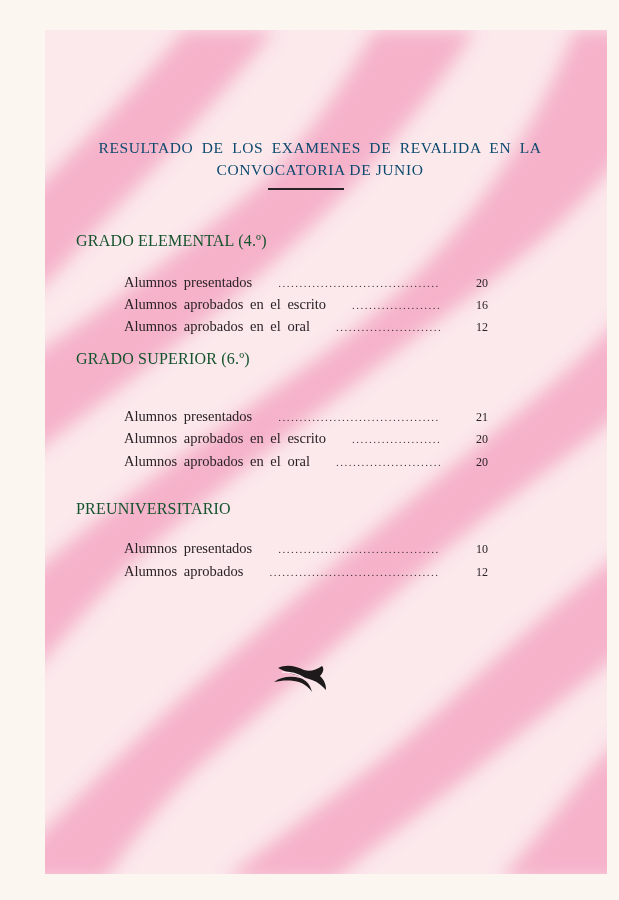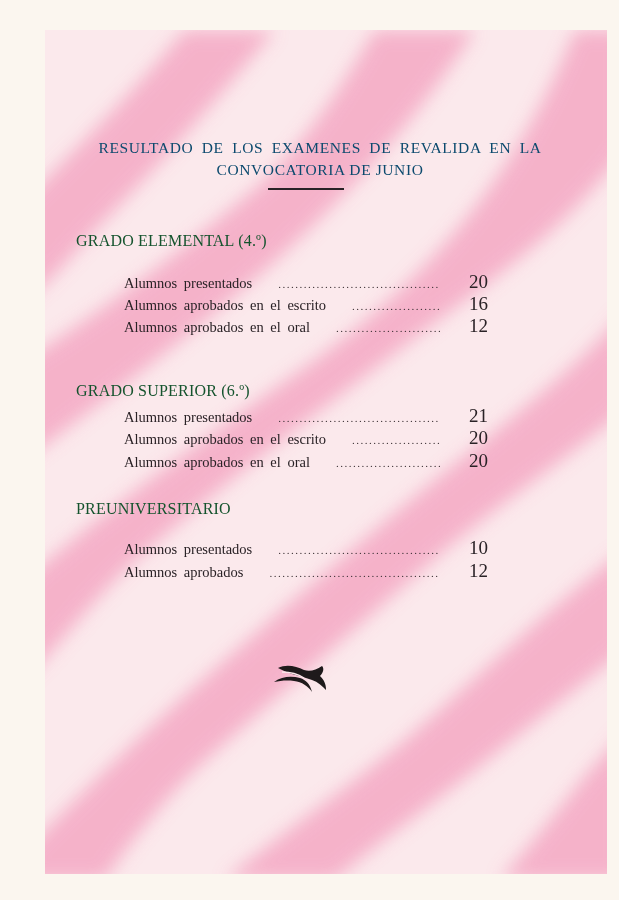--- a/index.html
+++ b/index.html
@@ -36,21 +36,21 @@
     .row {
       position: absolute; left: 124px; width: 364px; height: 20px;
       font-size: 14.5px; line-height: 20px; color: #2a2226;
       display: flex; align-items: baseline; gap: 20px;
     }
     .row .label { white-space: nowrap; word-spacing: 3px; }
     .row .dots {
       flex: 1; overflow: hidden; white-space: nowrap; margin: 0 6px;
       letter-spacing: 1.5px; font-size: 11px; color: #3a3034;
     }
-    .row .value { width: 22px; text-align: right; font-size: 19px; }
+    .row .value { width: 22px; text-align: right; font-size: 12px; }
     .ornament { position: absolute; left: 272px; top: 660px; }
   </style>
 </head>
 <body>
 
 <div class="panel">
   <svg class="stripes" width="562" height="844" viewBox="0 0 562 844">
     <defs>
       <filter id="soft" x="-10%" y="-10%" width="120%" height="120%">
         <feGaussianBlur stdDeviation="9"></feGaussianBlur>
@@ -90,21 +90,21 @@
     <span class="label">Alumnos  aprobados  en  el  escrito</span>
     <span class="dots">................................................................................</span>
     <span class="value">16</span>
   </div>
   <div class="row" style="top:316px;">
     <span class="label">Alumnos  aprobados  en  el  oral</span>
     <span class="dots">................................................................................</span>
     <span class="value">12</span>
   </div>
 
-  <div class="section-head" style="top:382px;text-align:center;">GRADO SUPERIOR (6.º)</div>
+  <div class="section-head" style="top:350px;text-align:center;">GRADO SUPERIOR (6.º)</div>
   <div class="row" style="top:406px;">
     <span class="label">Alumnos  presentados</span>
     <span class="dots">................................................................................</span>
     <span class="value">21</span>
   </div>
   <div class="row" style="top:428px;">
     <span class="label">Alumnos  aprobados  en  el  escrito</span>
     <span class="dots">................................................................................</span>
     <span class="value">20</span>
   </div>

